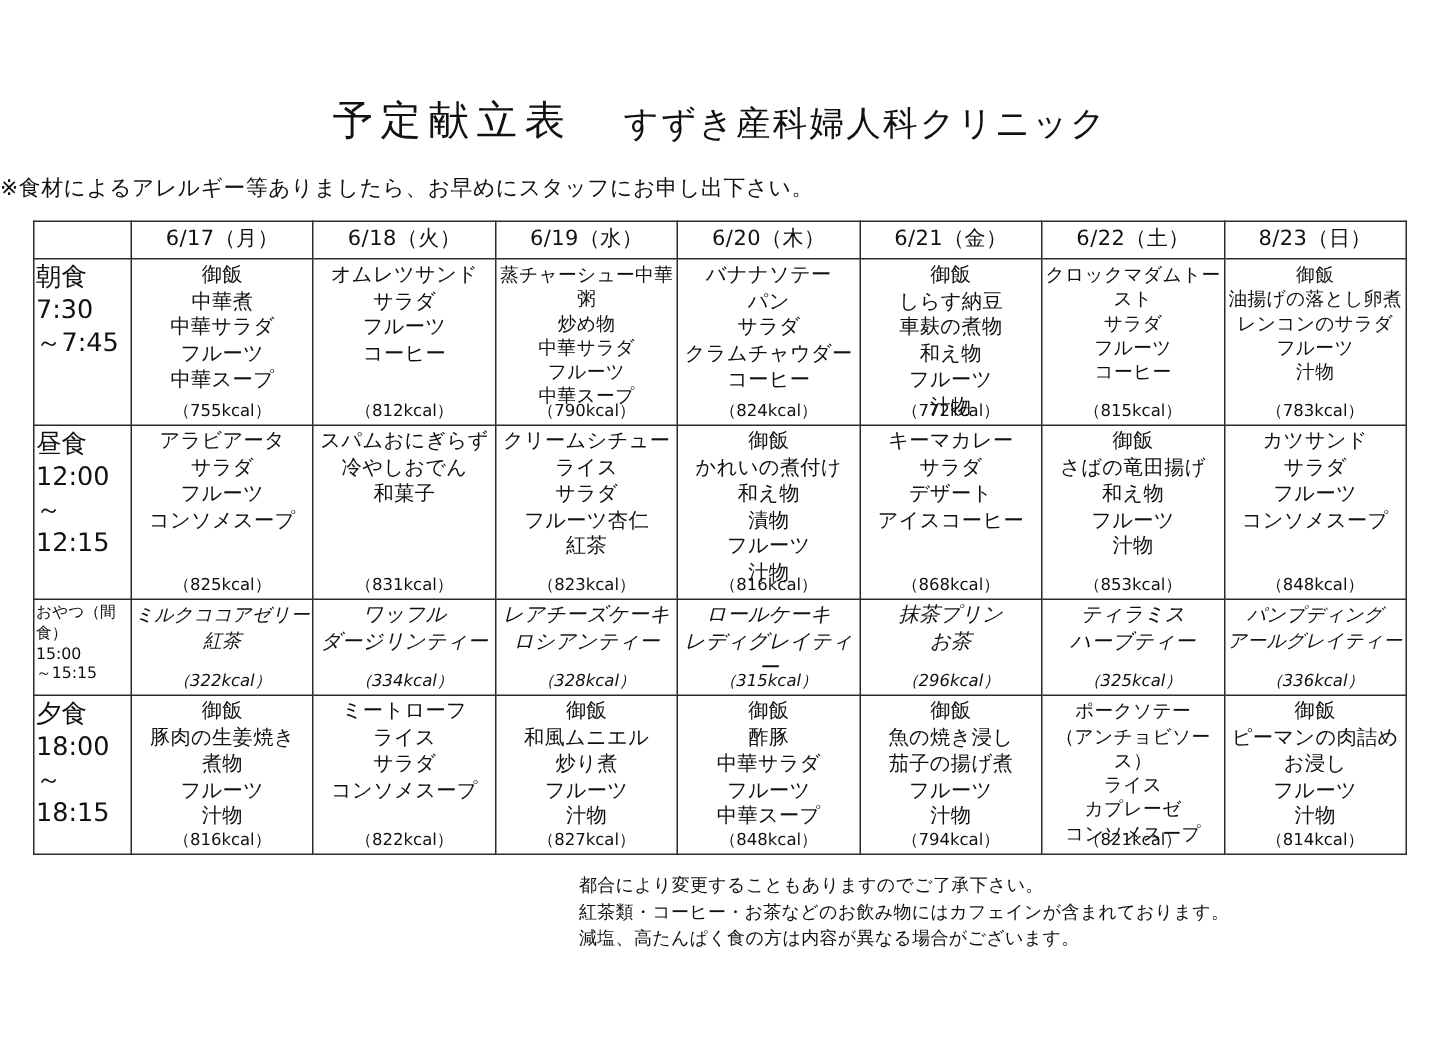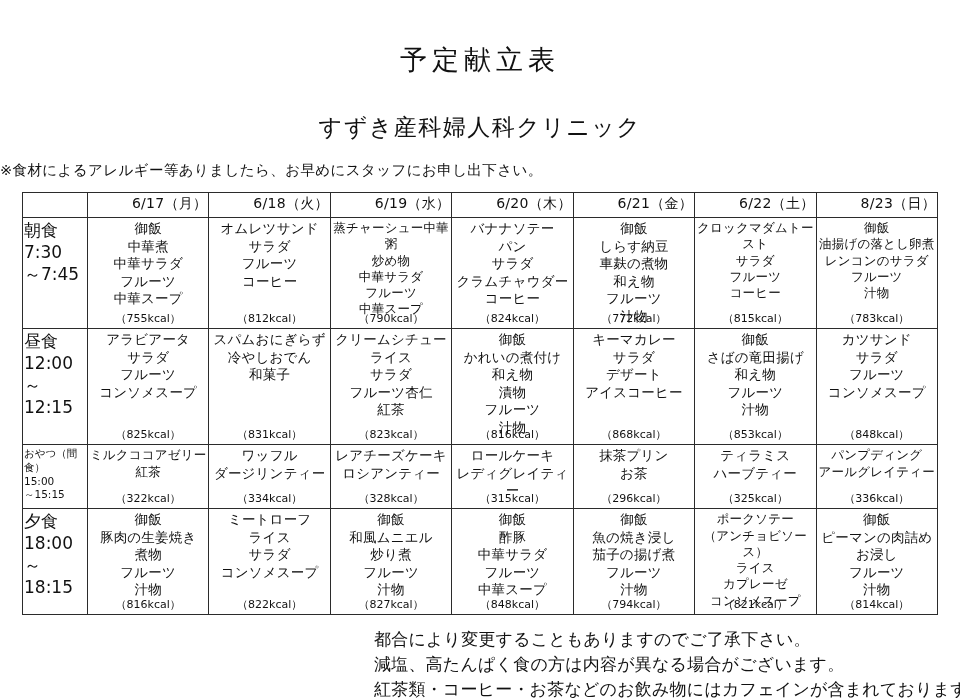--- a/index.html
+++ b/index.html
@@ -16,25 +16,24 @@
     overflow: hidden;
   }
   .page {
     width: 960px;
     height: 698px;
     position: relative;
     box-sizing: border-box;
   }
   .title-row {
     display: flex;
-    align-items: center;
+    align-items: flex-end;
     justify-content: center;
     gap: 34px;
-    padding-top: 42px;
-    flex-direction: column;
+    padding-top: 62px;
   }
   .doc-title {
     font-size: 27px;
     letter-spacing: 5px;
     font-weight: 500;
   }
   .clinic-name {
     font-size: 23px;
     letter-spacing: 1.5px;
     font-weight: 500;
@@ -53,21 +52,21 @@
   table.menu td, table.menu th {
     border: 1px solid #2b2b2b;
     vertical-align: top;
     padding: 2px 1px 3px 1px;
     font-weight: normal;
   }
   .col-time {
     width: 62px;
   }
   .day-head {
-    text-align: right;
+    text-align: center;
     font-size: 14px;
     height: 19px;
     padding-top: 2px;
     letter-spacing: 0.3px;
   }
   .corner {
     background: #fff;
   }
   .meal-label {
     font-size: 17px;
@@ -88,34 +87,34 @@
   }
   .cell .items {
     white-space: pre-line;
     letter-spacing: 0.2px;
   }
   .cell .items.tight {
     font-size: 12.5px;
   }
   .row-breakfast .cell { height: 104px; }
   .row-lunch .cell { height: 110px; }
-  .row-snack .cell { height: 58px; }
+  .row-snack .cell { height: 58px; font-style: italic; }
   .row-dinner .cell { height: 100px; }
   .kcal-bottom {
     position: absolute;
     bottom: 2px;
     left: 0;
     right: 0;
     text-align: center;
     font-size: 11px;
   }
   .footer {
-    margin: 12px 0 0 0;
+    margin: 12px 0 0 12px;
     padding-left: 374px;
-    font-size: 17px;
+    font-size: 12px;
     line-height: 1.45;
     letter-spacing: 0.2px;
   }
   .footer div { white-space: pre; }
 </style>
 </head>
 <body>
 
 <div class="page">
 
@@ -360,17 +359,17 @@
 汁物</div>
           <div class="kcal-bottom">（814kcal）</div>
         </td>
       </tr>
 
     </tbody>
   </table>
 
   <div class="footer">
     <div>都合により変更することもありますのでご了承下さい。</div>
+    <div>紅茶類・コーヒー・お茶などのお飲み物にはカフェインが含まれております。</div>
     <div>減塩、高たんぱく食の方は内容が異なる場合がございます。</div>
-    <div>紅茶類・コーヒー・お茶などのお飲み物にはカフェインが含まれております。</div>
   </div>
 
 </div>
 
 </body></html>

